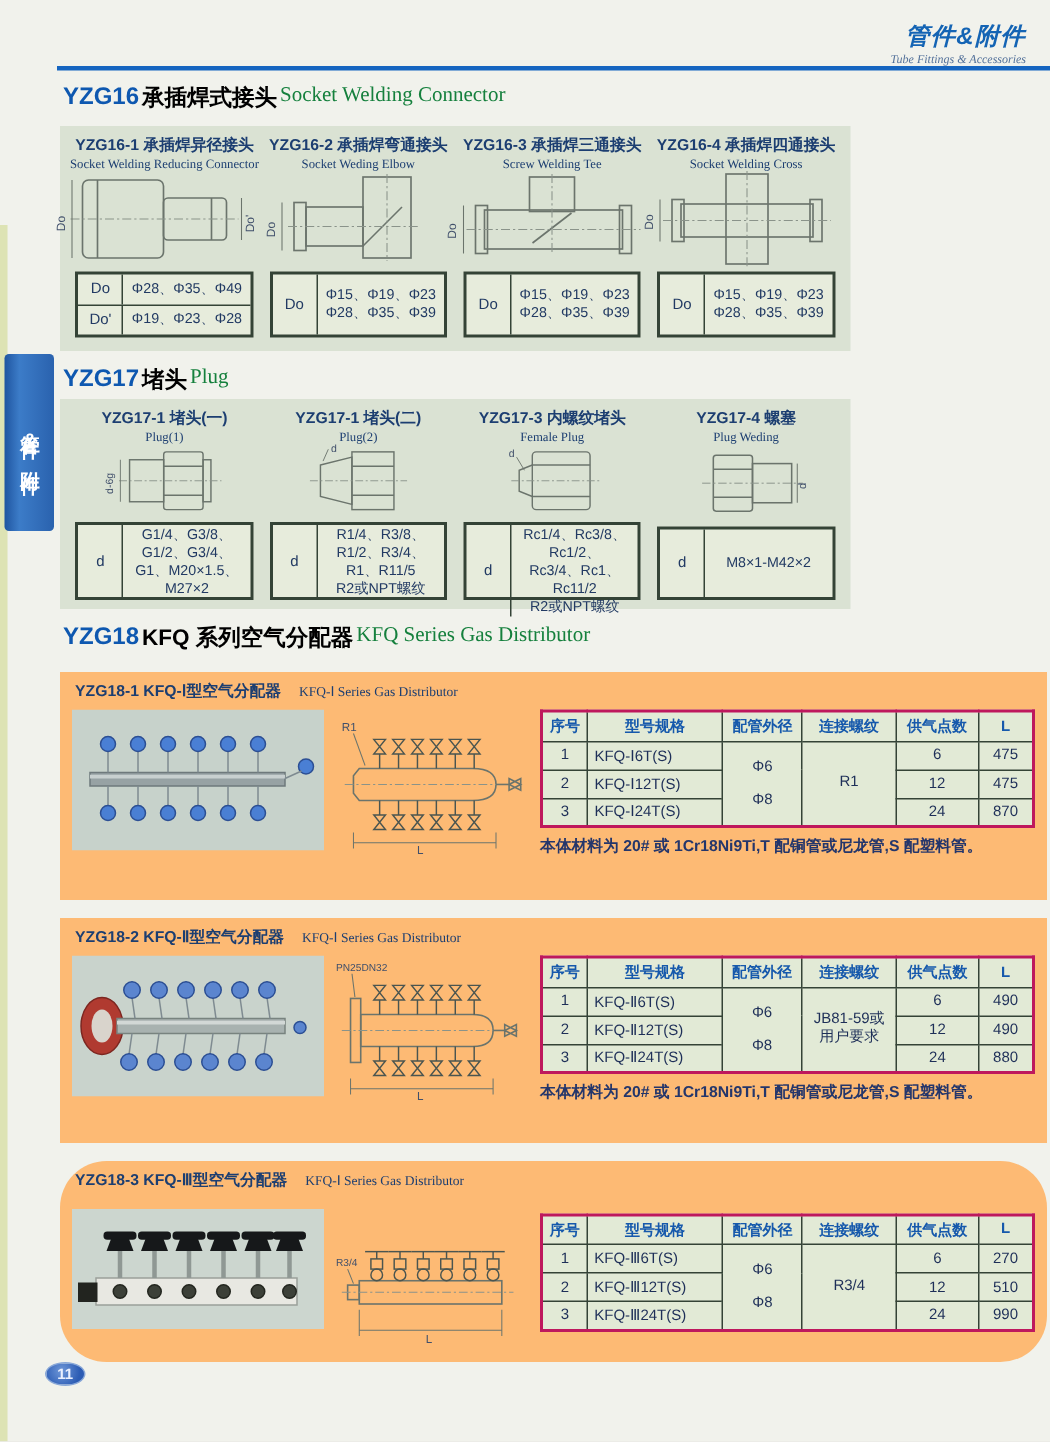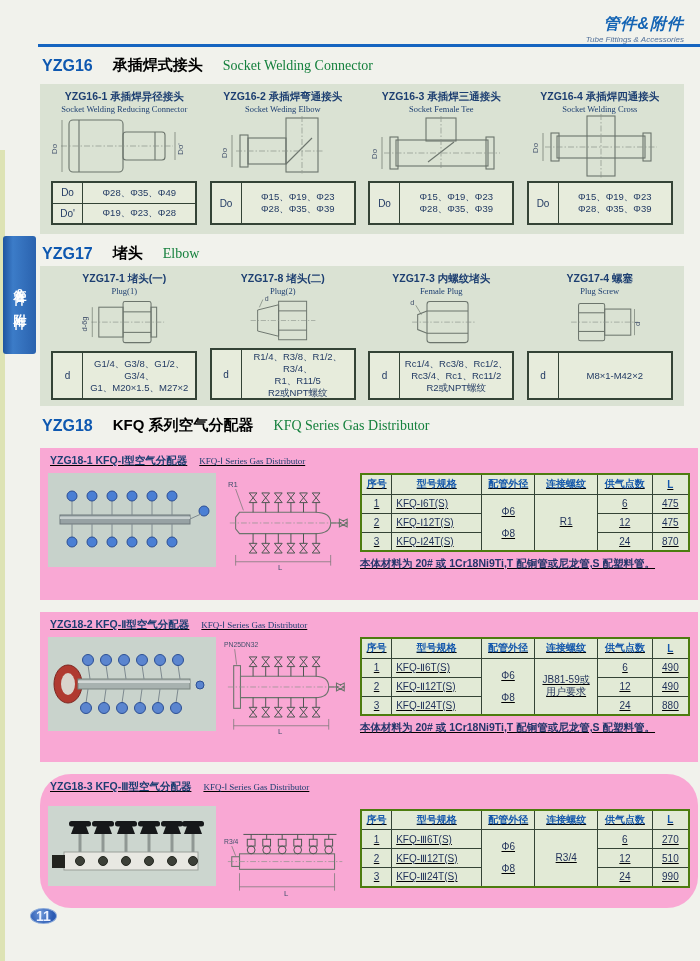--- a/index.html
+++ b/index.html
@@ -8,38 +8,38 @@
     position:relative; width:700px; height:961px; margin:0 auto;
     background:#f1f2ec; overflow:hidden;
     font-family:"Liberation Sans", sans-serif;
   }
   .edge-strip { position:absolute; left:0; top:150px; bottom:0; width:5px;
     background:#d6dda2; opacity:.75; }
 
   
   .header-right { position:absolute; top:14px; right:16px; text-align:right; }
   .header-cn { color:#1464b4; font-size:16px; font-weight:bold; font-style:italic; letter-spacing:1px; }
-  .header-en { color:#53719a; font-size:8px; font-style:italic; font-family:Liberation Sans, sans-serif; }
+  .header-en { color:#53719a; font-size:8px; font-style:italic; font-family:Liberation Serif, serif; }
   .top-rule { position:absolute; top:44px; left:38px; right:0; height:3px; background:#1565c0; }
 
   
   .side-tab { position:absolute; left:3px; top:236px; width:33px; height:118px;
     background:linear-gradient(90deg,#1f55a0,#3c7cc8 30%,#2a62ae); border-radius:3px;
     color:#fff; font-size:13px; font-weight:bold;
     writing-mode:vertical-rl; text-orientation:upright; letter-spacing:3px;
     display:flex; align-items:center; justify-content:center; }
 
   
-  .sec-head { position:absolute; left:42px; display:flex; align-items:center; gap:20px; white-space:nowrap; }
+  .sec-head { position:absolute; left:42px; display:flex; align-items:flex-start; gap:2px; white-space:nowrap; }
   .sec-code { font-size:16px; font-weight:bold; color:#0e58b0; }
   .sec-cn { font-size:15px; font-weight:bold; color:#000000; }
   .sec-en { font-size:14px; color:#15803d; font-family:"Liberation Serif", serif; }
 
   
-  .panel { position:absolute; left:40px; width:644px; background:#dae2d3;
+  .panel { position:absolute; left:40px; width:527px; background:#dae2d3;
     display:flex; gap:6px; padding:6px 8px; }
   .panel16 { top:84px; height:150px; }
   .panel17 { top:266px; height:140px; }
   .col { flex:1; display:flex; flex-direction:column; align-items:center; min-width:0; }
   .item-title-cn { font-size:10.5px; font-weight:bold; color:#1c3e71; white-space:nowrap; }
   .item-title-en { font-size:8.5px; color:#1c3e71; font-family:"Liberation Serif", serif; white-space:nowrap; }
 
   svg.draw { display:block; }
   .ln { stroke:#6b746c; fill:none; stroke-width:1.1; }
   .cl { stroke:#8a938a; fill:none; stroke-width:.7; stroke-dasharray:6 2 1.5 2; }
@@ -50,47 +50,47 @@
     display:flex; flex-direction:column; height:44px; margin-top:3px; }
   .mtable17 { height:52px; }
   .mrow { display:flex; flex:1; align-items:stretch; }
   .mrow + .mrow { border-top:1.5px solid #344336; }
   .mlabel { width:30px; border-right:1.5px solid #344336; display:flex;
     align-items:center; justify-content:center; font-size:10px; color:#223a63; }
   .mval { flex:1; display:flex; flex-direction:column; justify-content:center;
     align-items:center; font-size:9.5px; color:#223a63; line-height:1.25; padding:1px 2px; text-align:center; }
 
   
-  .panel18 { position:absolute; left:40px; width:658px; background:#f9a8d4;text-decoration:underline; }
+  .panel18 { position:absolute; left:40px; width:658px; background:#fdba74; }
   .p18-1 { top:448px; height:152px; }
   .p18-2 { top:612px; height:150px; }
   .p18-3 { top:774px; height:134px;border-radius:31px; }
   .sub-head { display:flex; gap:12px; align-items:baseline; padding:6px 10px 2px; white-space:nowrap; }
   .sub-cn { font-size:10.5px; font-weight:bold; color:#1c3e71; }
   .sub-en { font-size:9px; color:#1c3e71; font-family:"Liberation Serif", serif; }
   .dist-row { display:flex; align-items:center; gap:8px; padding:2px 8px 0; }
   .photo-wrap { flex:0 0 168px; }
   .draw-wrap { flex:0 0 128px; }
   .table-wrap { flex:1; min-width:0; }
 
-  table.kfq { border-collapse:collapse; border:2px solid #4d7c0f; background:#e2ead6; width:100%; }
+  table.kfq { border-collapse:collapse; border:2px solid #be185d; background:#e2ead6; width:100%; }
   .kfq th, .kfq td { border:1px solid #344336; text-align:center; padding:1px 2px; }
   .kfq th { font-size:10px; color:#1659ac; font-weight:bold; height:20px; }
   .kfq td { font-size:10px; color:#1e2f58; height:19px; }
   .kfq td.model { text-align:left; padding-left:4px; white-space:nowrap; }
   .kfq th:nth-child(1){width:32px} .kfq th:nth-child(2){width:92px}
   .kfq th:nth-child(3){width:56px} .kfq th:nth-child(4){width:66px}
   .kfq th:nth-child(5){width:58px} .kfq th:nth-child(6){width:38px}
   td.od div + div { margin-top:11px; }
   td.thread div { line-height:1.2; }
   .note { margin-top:5px; font-size:10.5px; font-weight:bold; color:#24366b; white-space:nowrap; }
 
   .page-num { position:absolute; left:30px; top:908px; width:27px; height:16px;
     background:radial-gradient(circle at 40% 35%, #6e97d8, #2c5cb4 70%); border-radius:50%;
-    border:1px solid #89a8d8; color:#eaf0ff; font-size:14px; font-weight:bold;
+    border:1px solid #89a8d8; color:#eaf0ff; font-size:10px; font-weight:bold;
     display:flex; align-items:center; justify-content:center;text-align:right; }
 </style>
 </head>
 <body>
 
 <svg width="0" height="0" style="position:absolute">
   <defs>
     <g id="valve-down" stroke="#4a5550" fill="none" stroke-width="1">
       <path d="M-4,0 L4,0 L-4,10 L4,10 Z"></path>
         <line x1="0" y1="10" x2="0" y2="20"></line>
@@ -167,21 +167,21 @@
           <div class="mval">
             <div>Φ15、Φ19、Φ23</div>
             <div>Φ28、Φ35、Φ39</div>
           </div>
         </div>
       </div>
     </div>
 
     <div class="col">
       <div class="item-title-cn">YZG16-3 承插焊三通接头</div>
-      <div class="item-title-en">Socket Female Tee</div>
+      <div class="item-title-en">Screw Welding Tee</div>
       <svg class="draw" width="150" height="64" viewBox="0 0 150 64">
         <rect class="ln" x="30" y="26" width="92" height="26"></rect>
         <rect class="ln" x="24" y="23" width="8" height="32"></rect>
         <rect class="ln" x="120" y="23" width="8" height="32"></rect>
         <rect class="ln" x="60" y="4" width="30" height="23"></rect>
         <line class="ln" x1="62" y1="48" x2="88" y2="28"></line>
         <line class="cl" x1="18" y1="39" x2="134" y2="39"></line>
         <line class="cl" x1="75" y1="2" x2="75" y2="56"></line>
         <line class="dim" x1="16" y1="23" x2="16" y2="55"></line>
         <text class="dtxt" x="11" y="40" text-anchor="middle" transform="rotate(-90 11 40)">Do</text>
@@ -218,21 +218,21 @@
             <div>Φ28、Φ35、Φ39</div>
           </div>
         </div>
       </div>
     </div>
   </div>
 
   <div class="sec-head" style="top:244px">
     <span class="sec-code">YZG17</span>
     <span class="sec-cn">堵头</span>
-    <span class="sec-en">Elbow</span>
+    <span class="sec-en">Plug</span>
   </div>
 
   <div class="panel panel17">
     <div class="col">
       <div class="item-title-cn">YZG17-1 堵头(一)</div>
       <div class="item-title-en">Plug(1)</div>
       <svg class="draw" width="150" height="56" viewBox="0 0 150 56">
         <rect class="ln" x="48" y="12" width="26" height="32"></rect>
         <rect class="ln" x="74" y="6" width="30" height="44" rx="2"></rect>
         <line class="ln" x1="74" y1="17" x2="104" y2="17"></line>
@@ -248,21 +248,21 @@
           <div class="mval">
             <div>G1/4、G3/8、G1/2、G3/4、</div>
             <div>G1、M20×1.5、M27×2</div>
             <div></div>
           </div>
         </div>
       </div>
     </div>
 
     <div class="col">
-      <div class="item-title-cn">YZG17-8 堵头(二)</div>
+      <div class="item-title-cn">YZG17-1 堵头(二)</div>
       <div class="item-title-en">Plug(2)</div>
       <svg class="draw" width="150" height="56" viewBox="0 0 150 56">
         <path class="ln" d="M46,16 L70,10 L70,46 L46,40 Z"></path>
         <rect class="ln" x="70" y="6" width="32" height="44"></rect>
         <line class="ln" x1="70" y1="17" x2="102" y2="17"></line>
         <line class="ln" x1="70" y1="39" x2="102" y2="39"></line>
         <line class="cl" x1="38" y1="28" x2="112" y2="28"></line>
         <line class="dim" x1="52" y1="4" x2="48" y2="13"></line>
         <text class="dtxt" x="54" y="6">d</text>
       </svg>
@@ -297,21 +297,21 @@
             <div>Rc1/4、Rc3/8、Rc1/2、</div>
             <div>Rc3/4、Rc1、Rc11/2</div>
             <div>R2或NPT螺纹</div>
           </div>
         </div>
       </div>
     </div>
 
     <div class="col">
       <div class="item-title-cn">YZG17-4 螺塞</div>
-      <div class="item-title-en">Plug Screw</div>
+      <div class="item-title-en">Plug Weding</div>
       <svg class="draw" width="150" height="56" viewBox="0 0 150 56">
         <rect class="ln" x="52" y="8" width="28" height="40" rx="2"></rect>
         <line class="ln" x1="52" y1="18" x2="80" y2="18"></line>
         <line class="ln" x1="52" y1="38" x2="80" y2="38"></line>
         <rect class="ln" x="80" y="14" width="28" height="28"></rect>
         <line class="cl" x1="44" y1="28" x2="116" y2="28"></line>
         <line class="dim" x1="112" y1="14" x2="112" y2="42"></line>
         <text class="dtxt" x="118" y="30" text-anchor="middle" transform="rotate(-90 118 30)">d</text>
       </svg>
       <div class="mtable mtable17">

